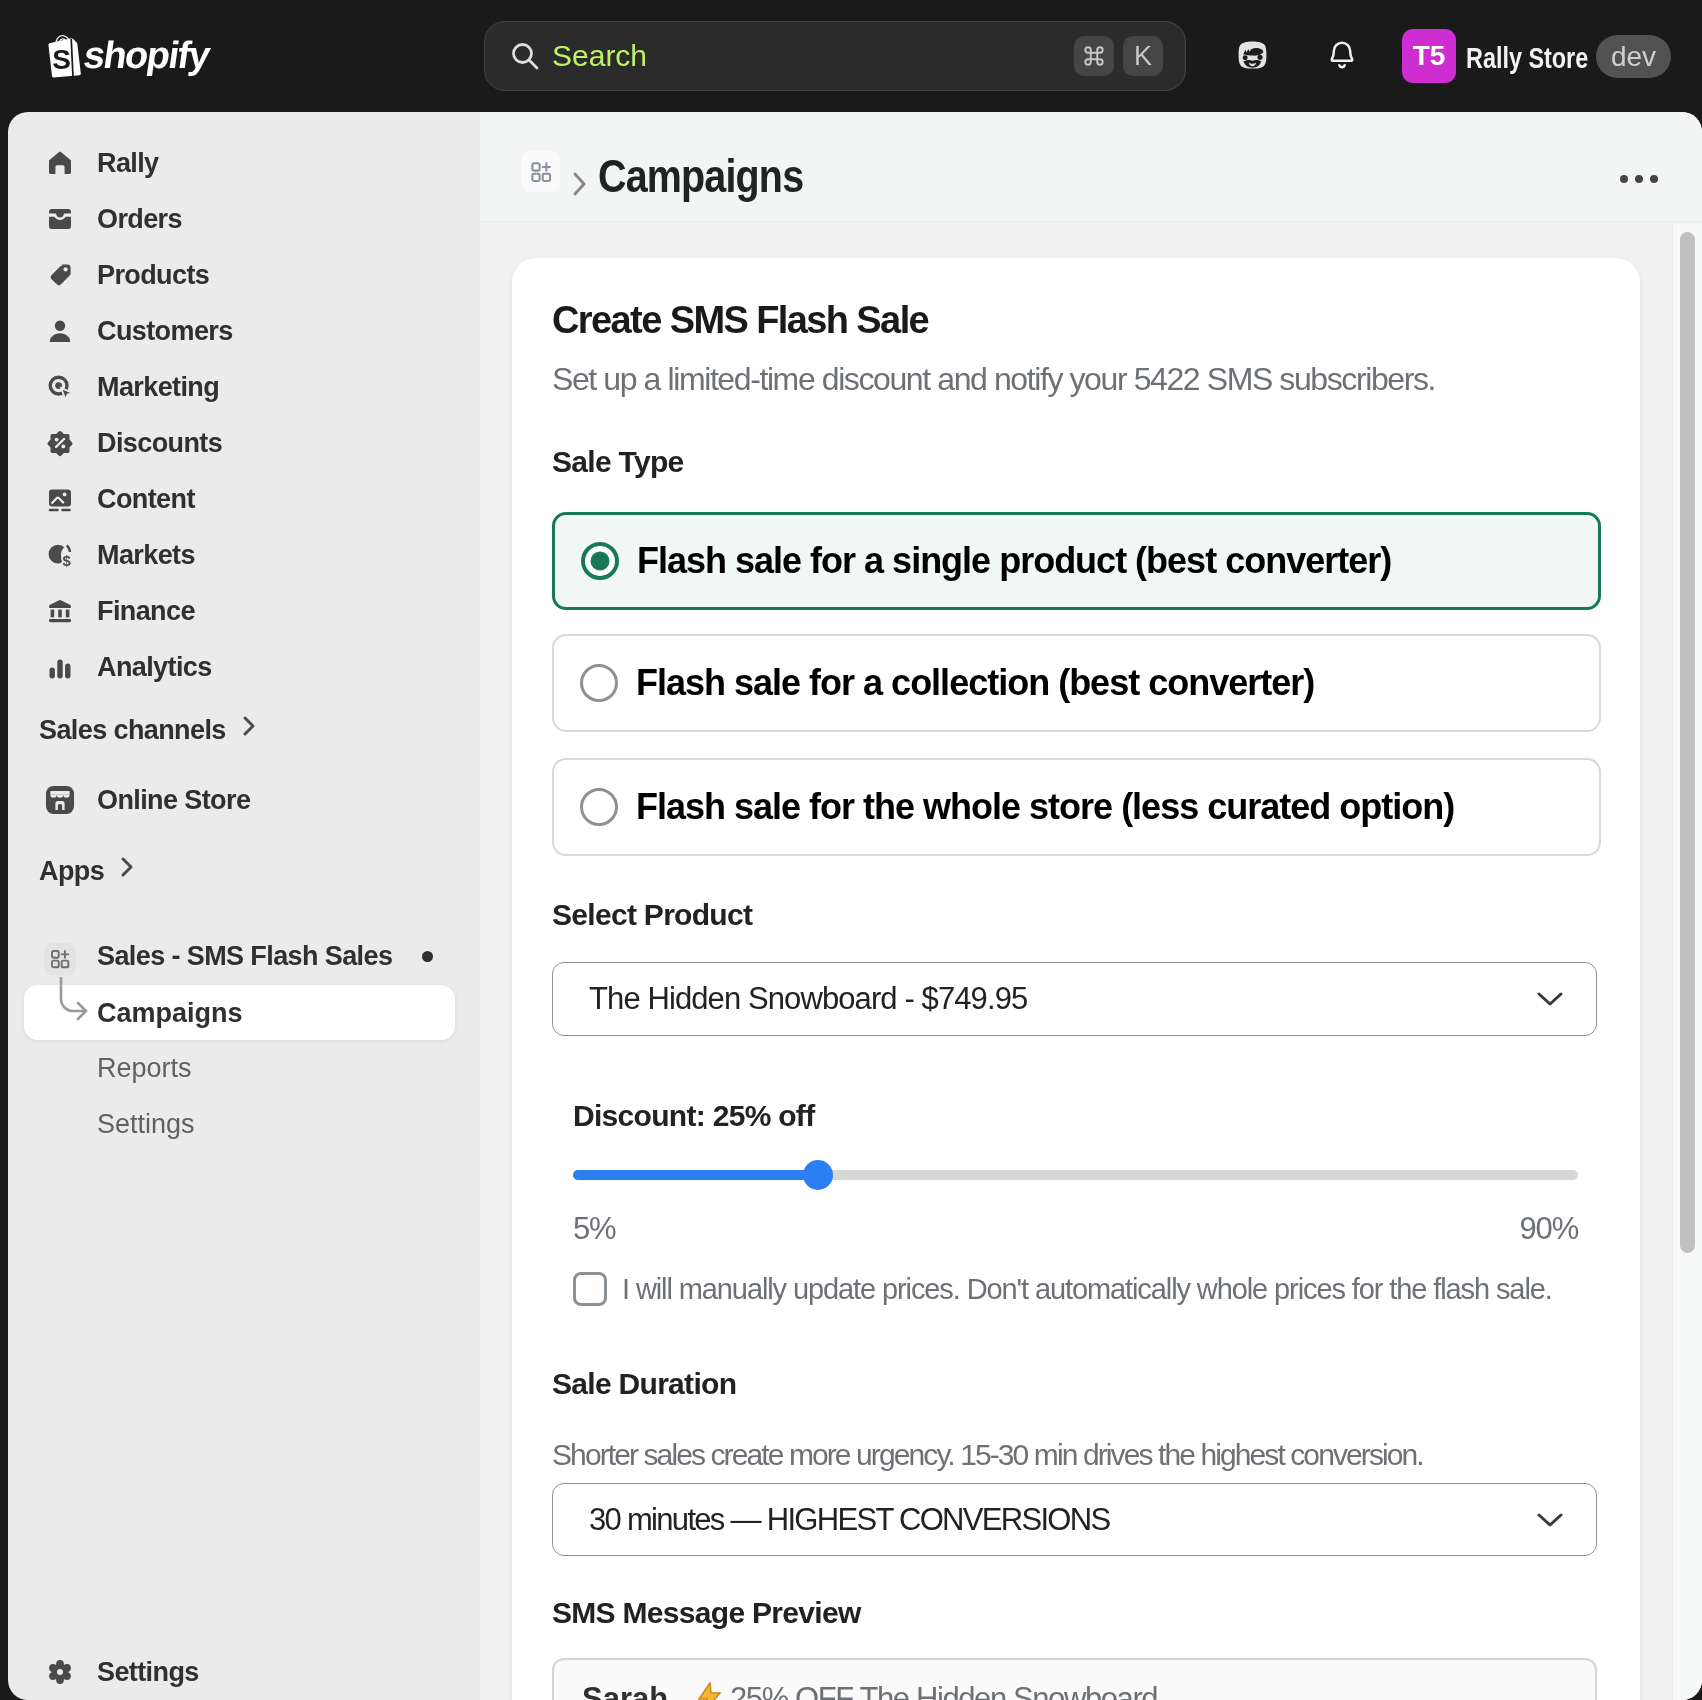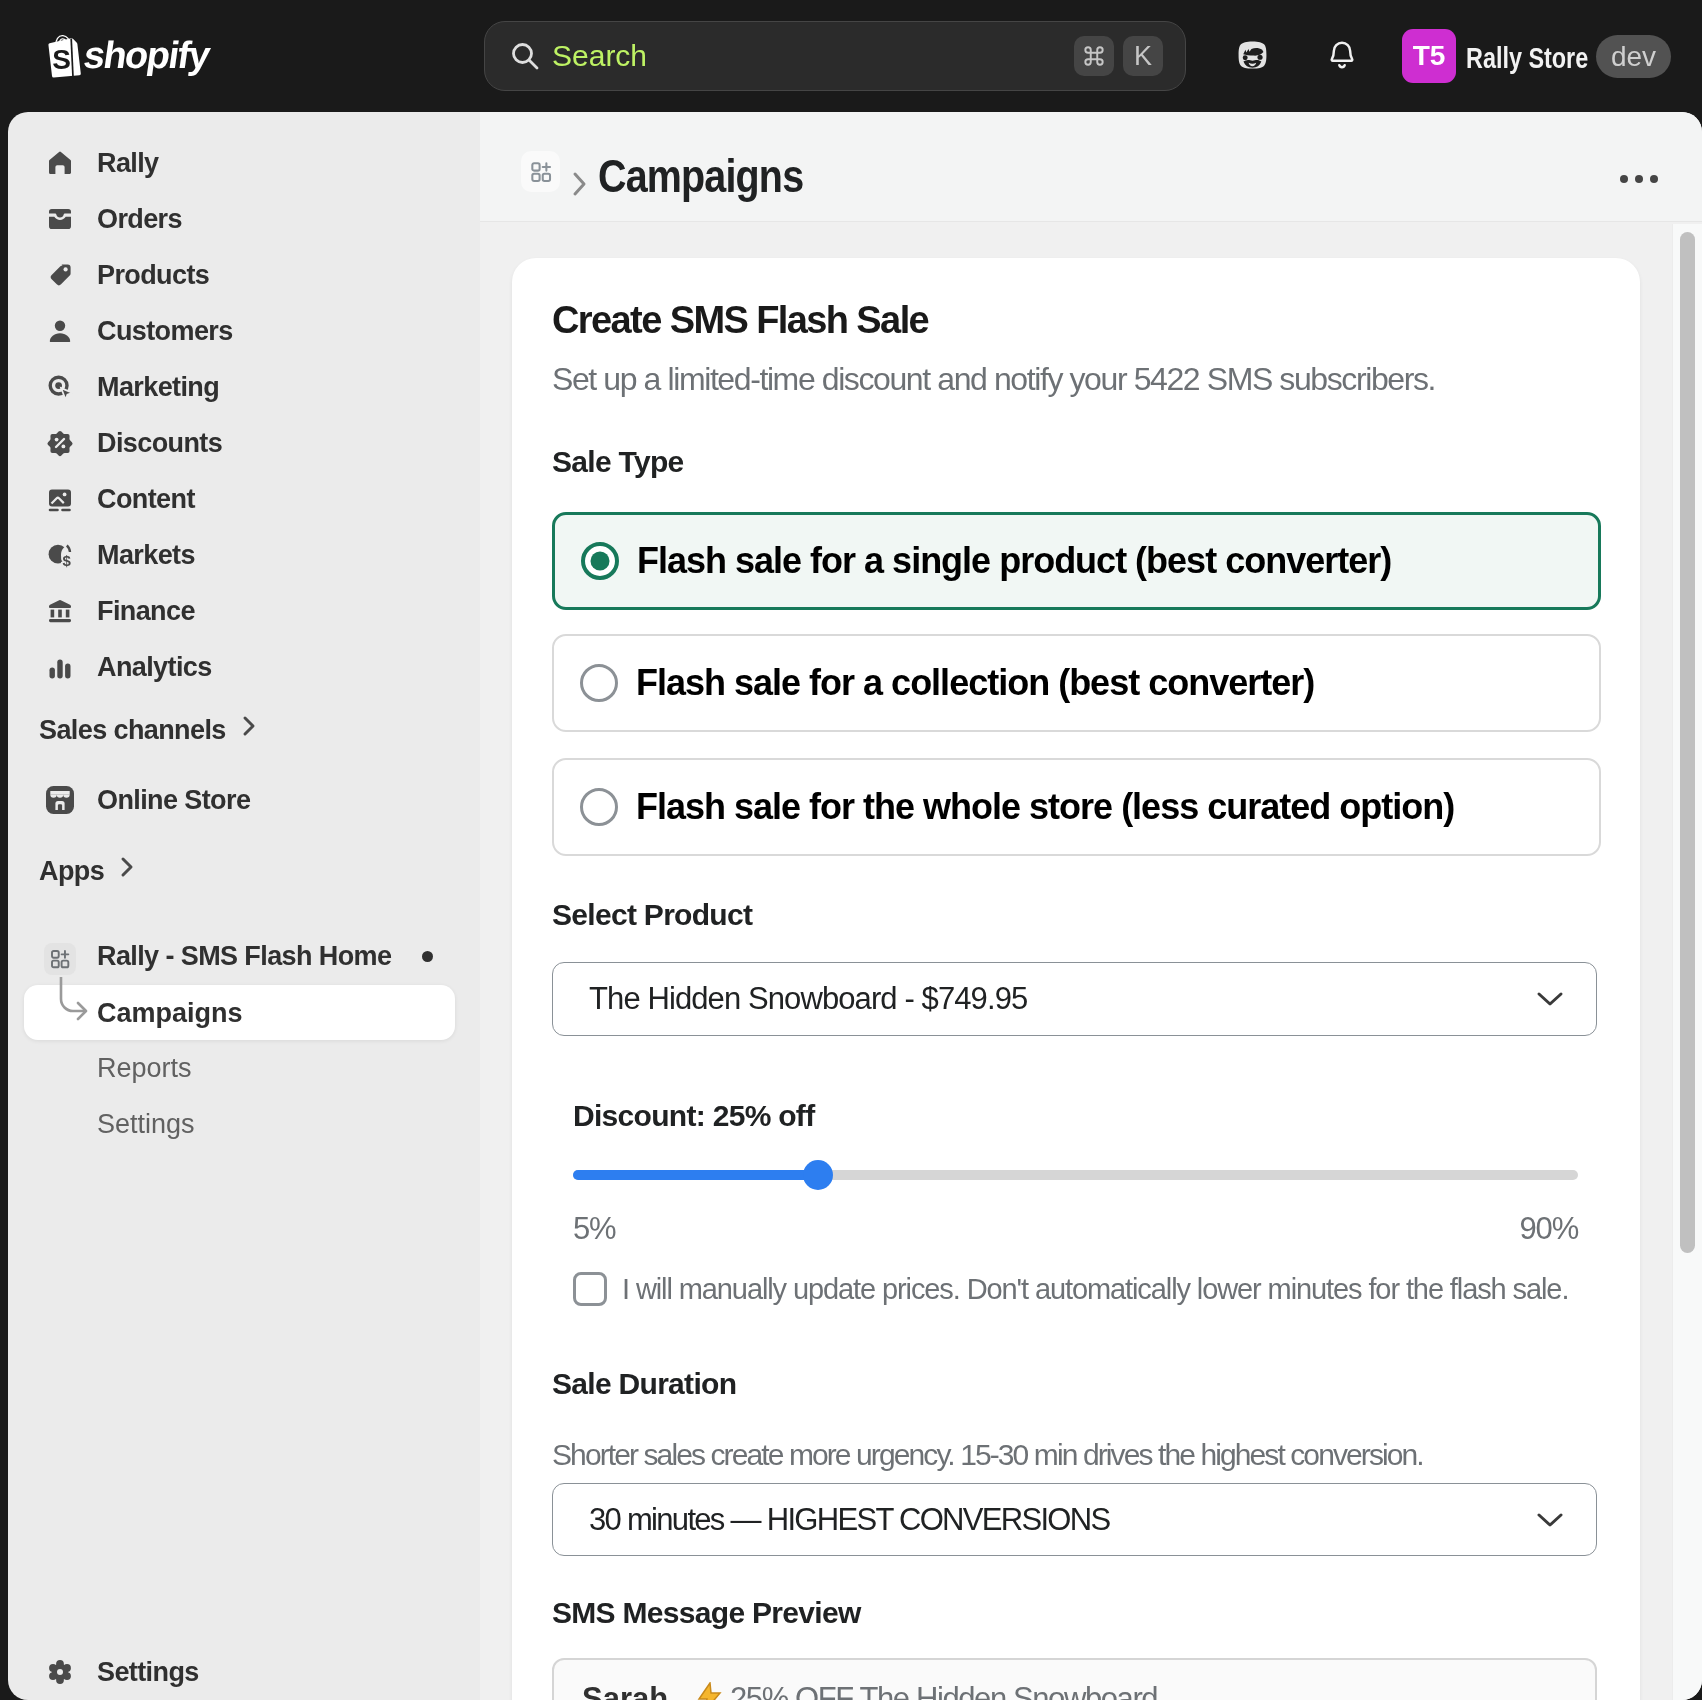--- a/index.html
+++ b/index.html
@@ -245,21 +245,21 @@
       <svg width="24" height="24" viewBox="0 0 30 30">
         <g fill="none" stroke="#6d7175" stroke-width="2.4" stroke-linecap="round">
           <rect x="5" y="5" width="8.4" height="8.4" rx="2"></rect>
           <rect x="5" y="17" width="8.4" height="8.4" rx="2"></rect>
           <rect x="17" y="17" width="8.4" height="8.4" rx="2"></rect>
           <path d="M21.2 5v8.4M17 9.2h8.4"></path>
         </g>
       </svg>
     </div>
     <div class="sit" style="top:816px;">
-        <span class="lb" style="left:89px;">Rally - SMS Flash Home</span>
+        <span class="lb" style="left:89px;">Sales - SMS Flash Sales</span>
       </div>
     <div id="appdot"></div>
 
     <div id="campill">
         <span class="lb">Campaigns</span>
       </div>
     <svg class="abs" style="left:42px; top:865px; z-index:3;" width="46" height="52" viewBox="0 0 44 52">
       <path d="M10 0v22a12 12 0 0 0 12 12h12" fill="none" stroke="#9a9a9a" stroke-width="2.6"></path>
       <path d="M27 26l8 8-8 8" fill="none" stroke="#9a9a9a" stroke-width="2.6" stroke-linecap="round" stroke-linejoin="round"></path>
     </svg>
@@ -331,21 +331,21 @@
       </div>
 
       <div class="abs lab" style="left:61px; top:841px;">Discount: 25% off</div>
       <div id="track">
           <div id="trackfill"></div>
         </div>
       <div id="thumb"></div>
       <div class="abs gray" style="left:61px; top:953px;">5%</div>
       <div class="abs gray" style="left:1000px; top:953px; width:66px; text-align:right;">90%</div>
       <div id="cb"></div>
-      <div class="abs gray" style="left:110px; top:1015px; font-size:29px; letter-spacing:-1.1px;">I will manually update prices. Don't automatically lower minutes for the flash sale.</div>
+      <div class="abs gray" style="left:110px; top:1015px; font-size:29px; letter-spacing:-1.1px;">I will manually update prices. Don't automatically whole prices for the flash sale.</div>
 
       <div class="abs lab" style="left:40px; top:1109px;">Sale Duration</div>
       <div class="abs gray" style="left:40px; top:1180px; font-size:30px; letter-spacing:-1.9px;">Shorter sales create more urgency. 15-30 min drives the highest conversion.</div>
       <div class="selbox" style="top:1225px; height:73px;">
         <span class="txt" style="letter-spacing:-1.7px;">30 minutes — HIGHEST CONVERSIONS</span>
         <svg width="28" height="16" viewBox="0 0 28 16">
             <path d="M3 3l11 10L25 3" fill="none" stroke="#3a3a3a" stroke-width="3" stroke-linecap="round" stroke-linejoin="round"></path>
           </svg>
       </div>
 

